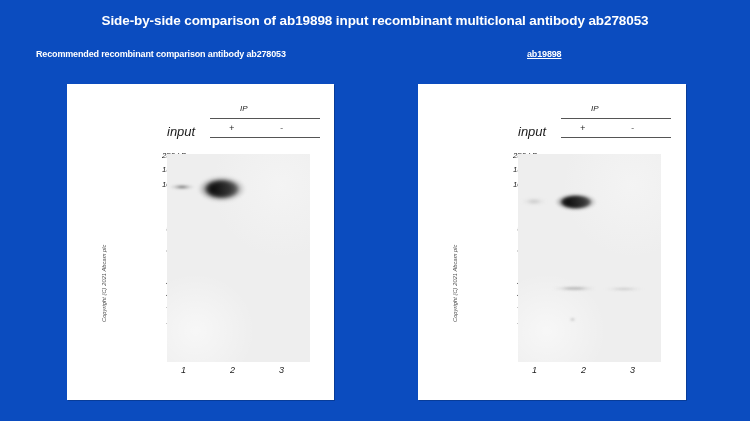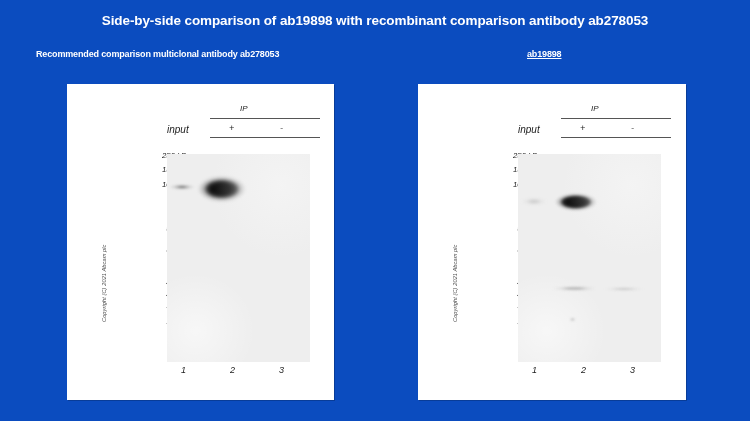--- a/index.html
+++ b/index.html
@@ -89,21 +89,21 @@
   .hdr .ip-label{
     position:absolute;left:73px;top:0px;font-size:8px;color:#1b1b1b;
   }
   .hdr .ip-rule{
     position:absolute;left:43px;top:14px;width:110px;height:1.2px;background:#555;
   }
   .hdr .ip-rule2{
     position:absolute;left:43px;top:33px;width:110px;height:1.2px;background:#555;
   }
   .hdr .input-label{
-    position:absolute;left:0px;top:20px;font-size:10px;color:#1b1b1b;
+    position:absolute;left:0px;top:20px;font-size:13px;color:#1b1b1b;
   }
   .hdr .plus-label{
     position:absolute;left:62px;top:19px;font-size:9px;color:#1b1b1b;
   }
   .hdr .minus-label{
     position:absolute;left:113px;top:19px;font-size:9px;color:#1b1b1b;
   }
 
   
   .lanes{position:absolute;left:100px;top:281px;width:143px;height:14px;}
@@ -158,23 +158,23 @@
     left:51px;top:163px;width:7px;height:5px;
     background:radial-gradient(ellipse 50% 50% at 50% 50%, rgba(150,150,150,0.7) 25%, rgba(215,215,215,0.25) 70%, rgba(235,235,235,0) 100%);
     border-radius:50%;filter:blur(1px);
   }
 </style>
 </head>
 <body>
 
 <div id="slide">
 
-  <div class="title">Side-by-side comparison of ab19898 with recombinant comparison antibody ab278053</div>
-
-  <div class="subtitle left">Recommended comparison multiclonal antibody ab278053</div>
+  <div class="title">Side-by-side comparison of ab19898 input recombinant multiclonal antibody ab278053</div>
+
+  <div class="subtitle left">Recommended recombinant comparison antibody ab278053</div>
   <div class="subtitle right">ab19898</div>
 
   <div class="panel left">
     <div class="fig">
 
       <div class="copyright">Copyright (C) 2021 Abcam plc</div>
 
       <div class="hdr">
         <div class="ip-label">IP</div>
         <div class="ip-rule"></div>

